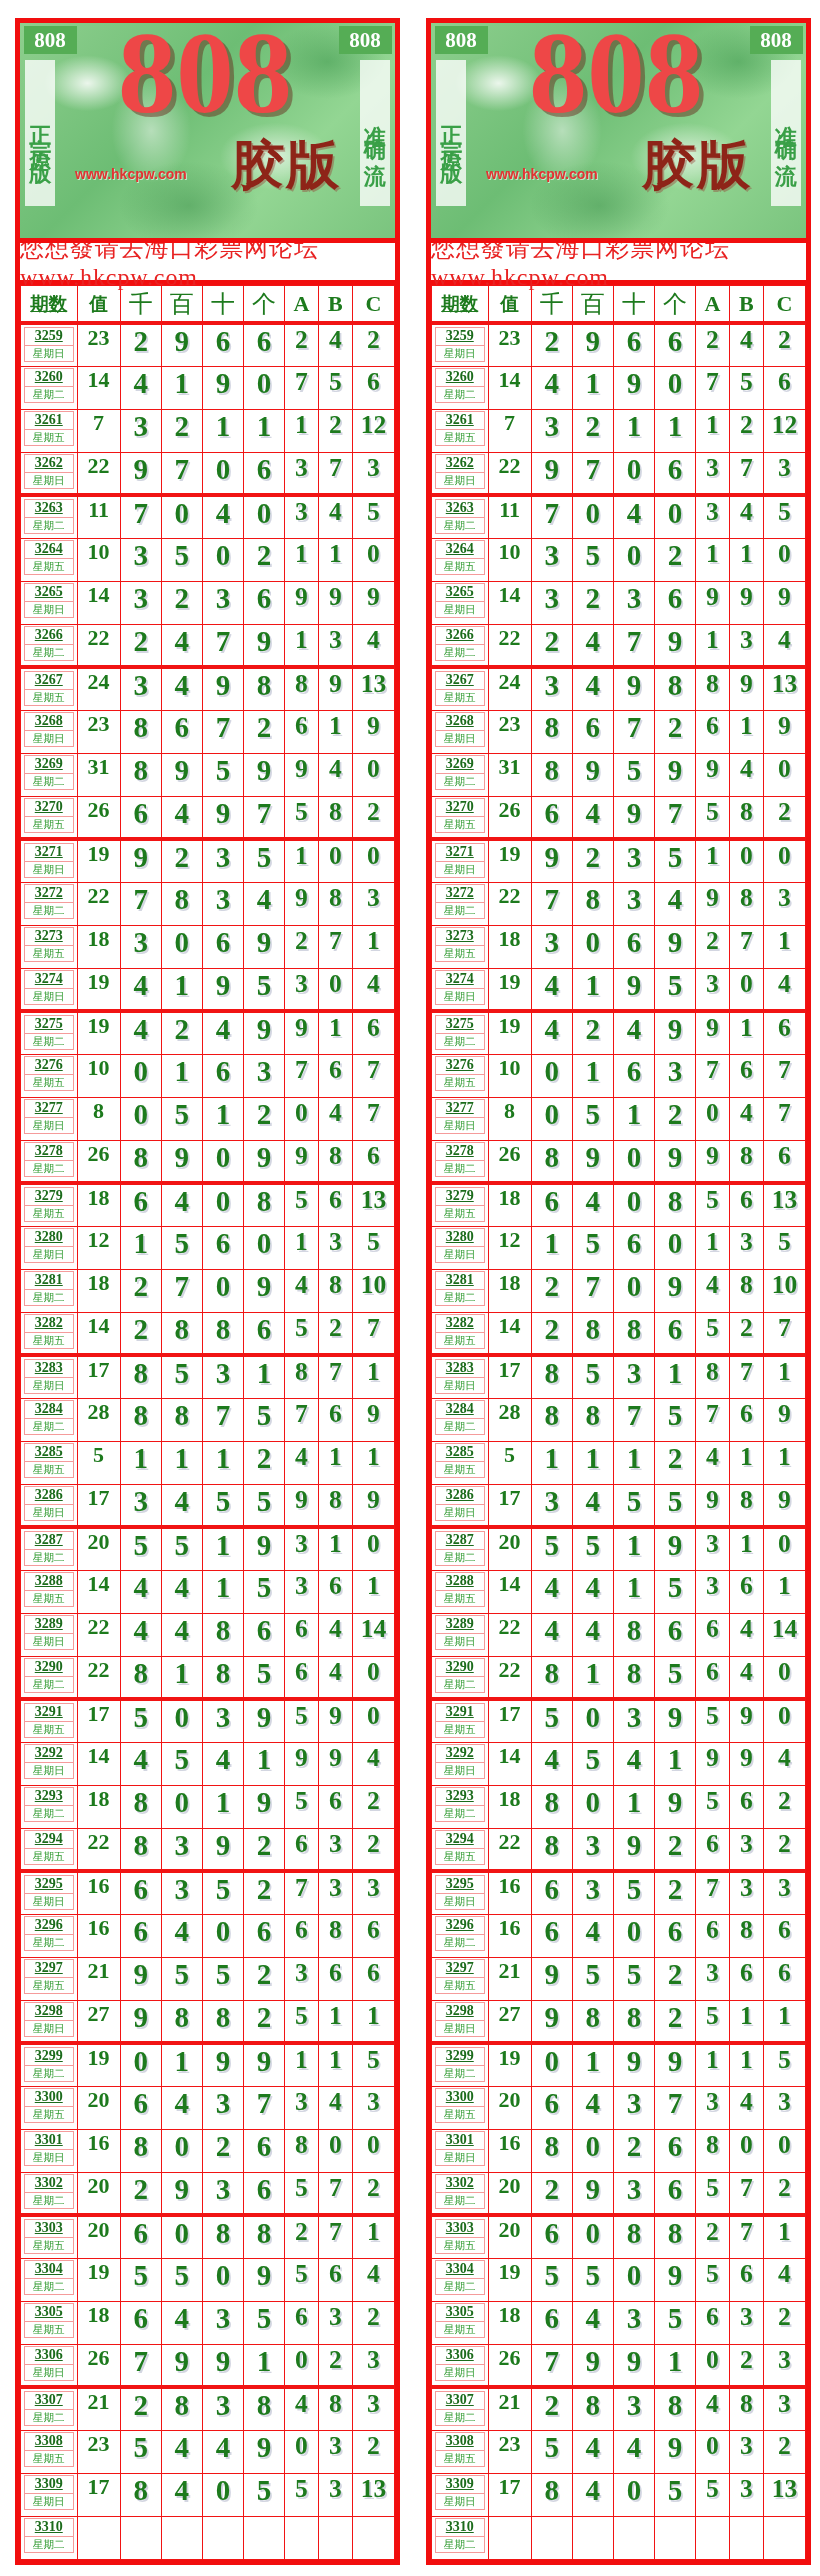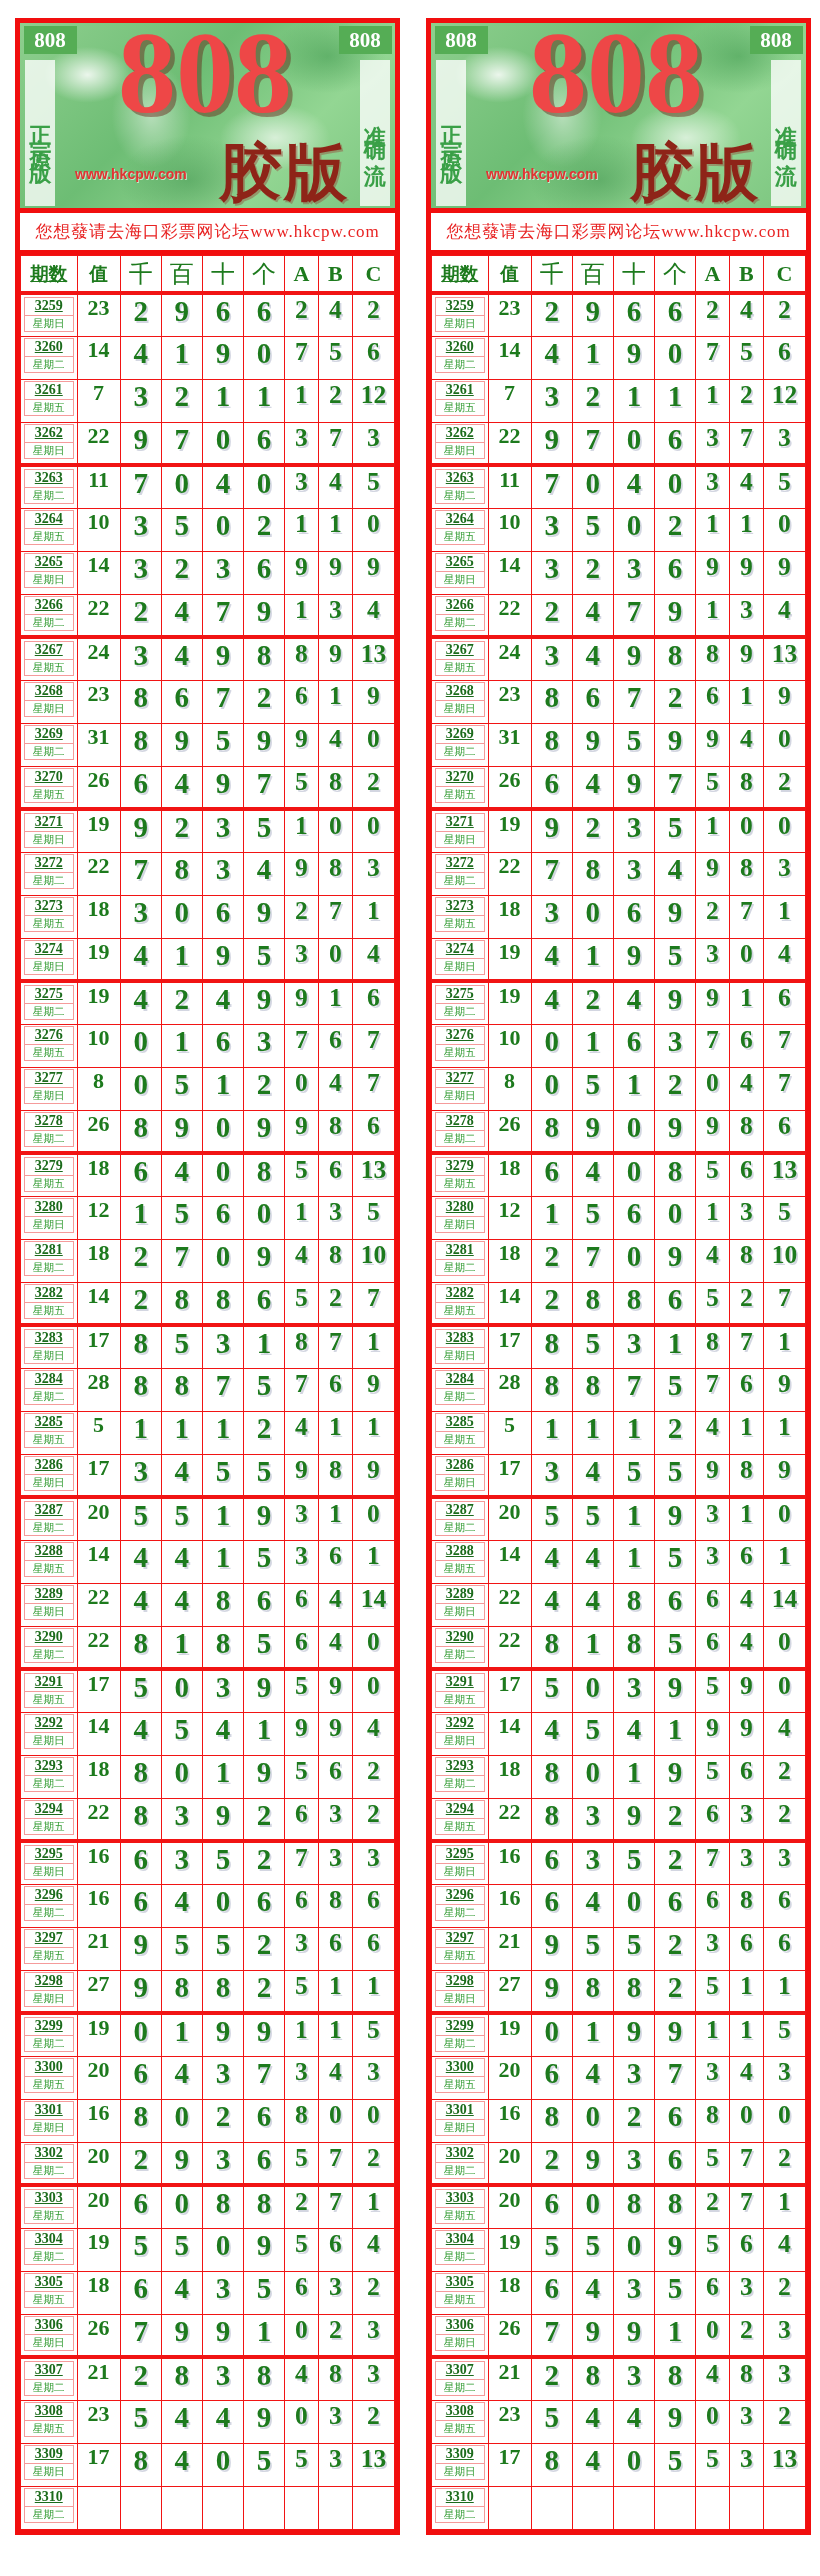--- a/index.html
+++ b/index.html
@@ -8,21 +8,21 @@
     font-family:"Liberation Serif","DejaVu Serif",serif;
   }
   .page{position:absolute;top:0;left:0;width:821px;height:2576px;background:#fff;}
   .panel{position:absolute;top:17.6px;width:385px;}
   .panel.left{left:15px;}
   .panel.right{left:426px;}
 
   
   .section{border:5.3px solid #f10e0e;background:#fff;box-sizing:border-box;}
   .hdr{
-    position:relative;height:195px;overflow:hidden;
+    position:relative;height:225px;overflow:hidden;
     background:
       radial-gradient(ellipse 62px 40px at 18% 28%, rgba(255,255,255,.85), transparent 70%),
       radial-gradient(ellipse 79px 48px at 68% 62%, rgba(255,255,255,.65), transparent 70%),
       radial-gradient(ellipse 97px 62px at 45% 85%, rgba(55,140,70,.45), transparent 72%),
       radial-gradient(ellipse 84px 53px at 82% 18%, rgba(60,150,75,.5), transparent 70%),
       radial-gradient(ellipse 53px 70px at 35% 50%, rgba(255,255,255,.5), transparent 75%),
       linear-gradient(135deg,#8ecf8e,#6dbd74 40%,#93d693 70%,#7ac47e);
   }
   .corner{
     position:absolute;top:3.5px;width:53px;height:28px;background:#55ad55;
@@ -39,36 +39,36 @@
     font-family:"Liberation Sans",sans-serif;
   }
   .vstrip.l{left:5.3px;} .vstrip.r{right:5.3px;}
   .big808{
     position:absolute;left:53px;top:-16px;width:264px;text-align:center;
     font-size:116px;font-weight:bold;color:#ee4747;
     text-shadow:4.4px 4.4px 0 rgba(100,30,20,.45);
     font-family:"Liberation Serif",serif;
   }
   .jiaoban{
-    position:absolute;right:46px;top:107px;
-    font-size:63px;font-weight:bold;color:#8e2418;
+    position:absolute;right:54px;top:107px;
+    font-size:53px;font-weight:bold;color:#8e2418;
     text-shadow:1.8px 1.8px 0 rgba(150,60,50,.4);
     font-family:"Liberation Sans",sans-serif;letter-spacing:1.8px;
   }
   .website{
     position:absolute;left:55px;top:143px;
     font-size:14px;font-weight:bold;color:#e23333;
     text-shadow:0.9px 0.9px 0 rgba(255,255,255,.6);
     font-family:"Liberation Sans",sans-serif;
   }
 
   
   .banner{
     margin-top:-5.3px;height:48px;display:flex;align-items:center;justify-content:center;
-    color:#e82222;font-size:17px;font-weight:500;letter-spacing:0.9px;
+    color:#e82222;font-size:24px;font-weight:500;letter-spacing:0.9px;
   }
 
   
   .tblwrap{margin-top:-5.3px;}
   table.lot{
     border-collapse:collapse;table-layout:fixed;width:375px;
     font-family:"Liberation Serif","DejaVu Serif",serif;
   }
   table.lot td, table.lot th{
     border:1.8px solid #f11414;padding:0;text-align:center;vertical-align:top;

